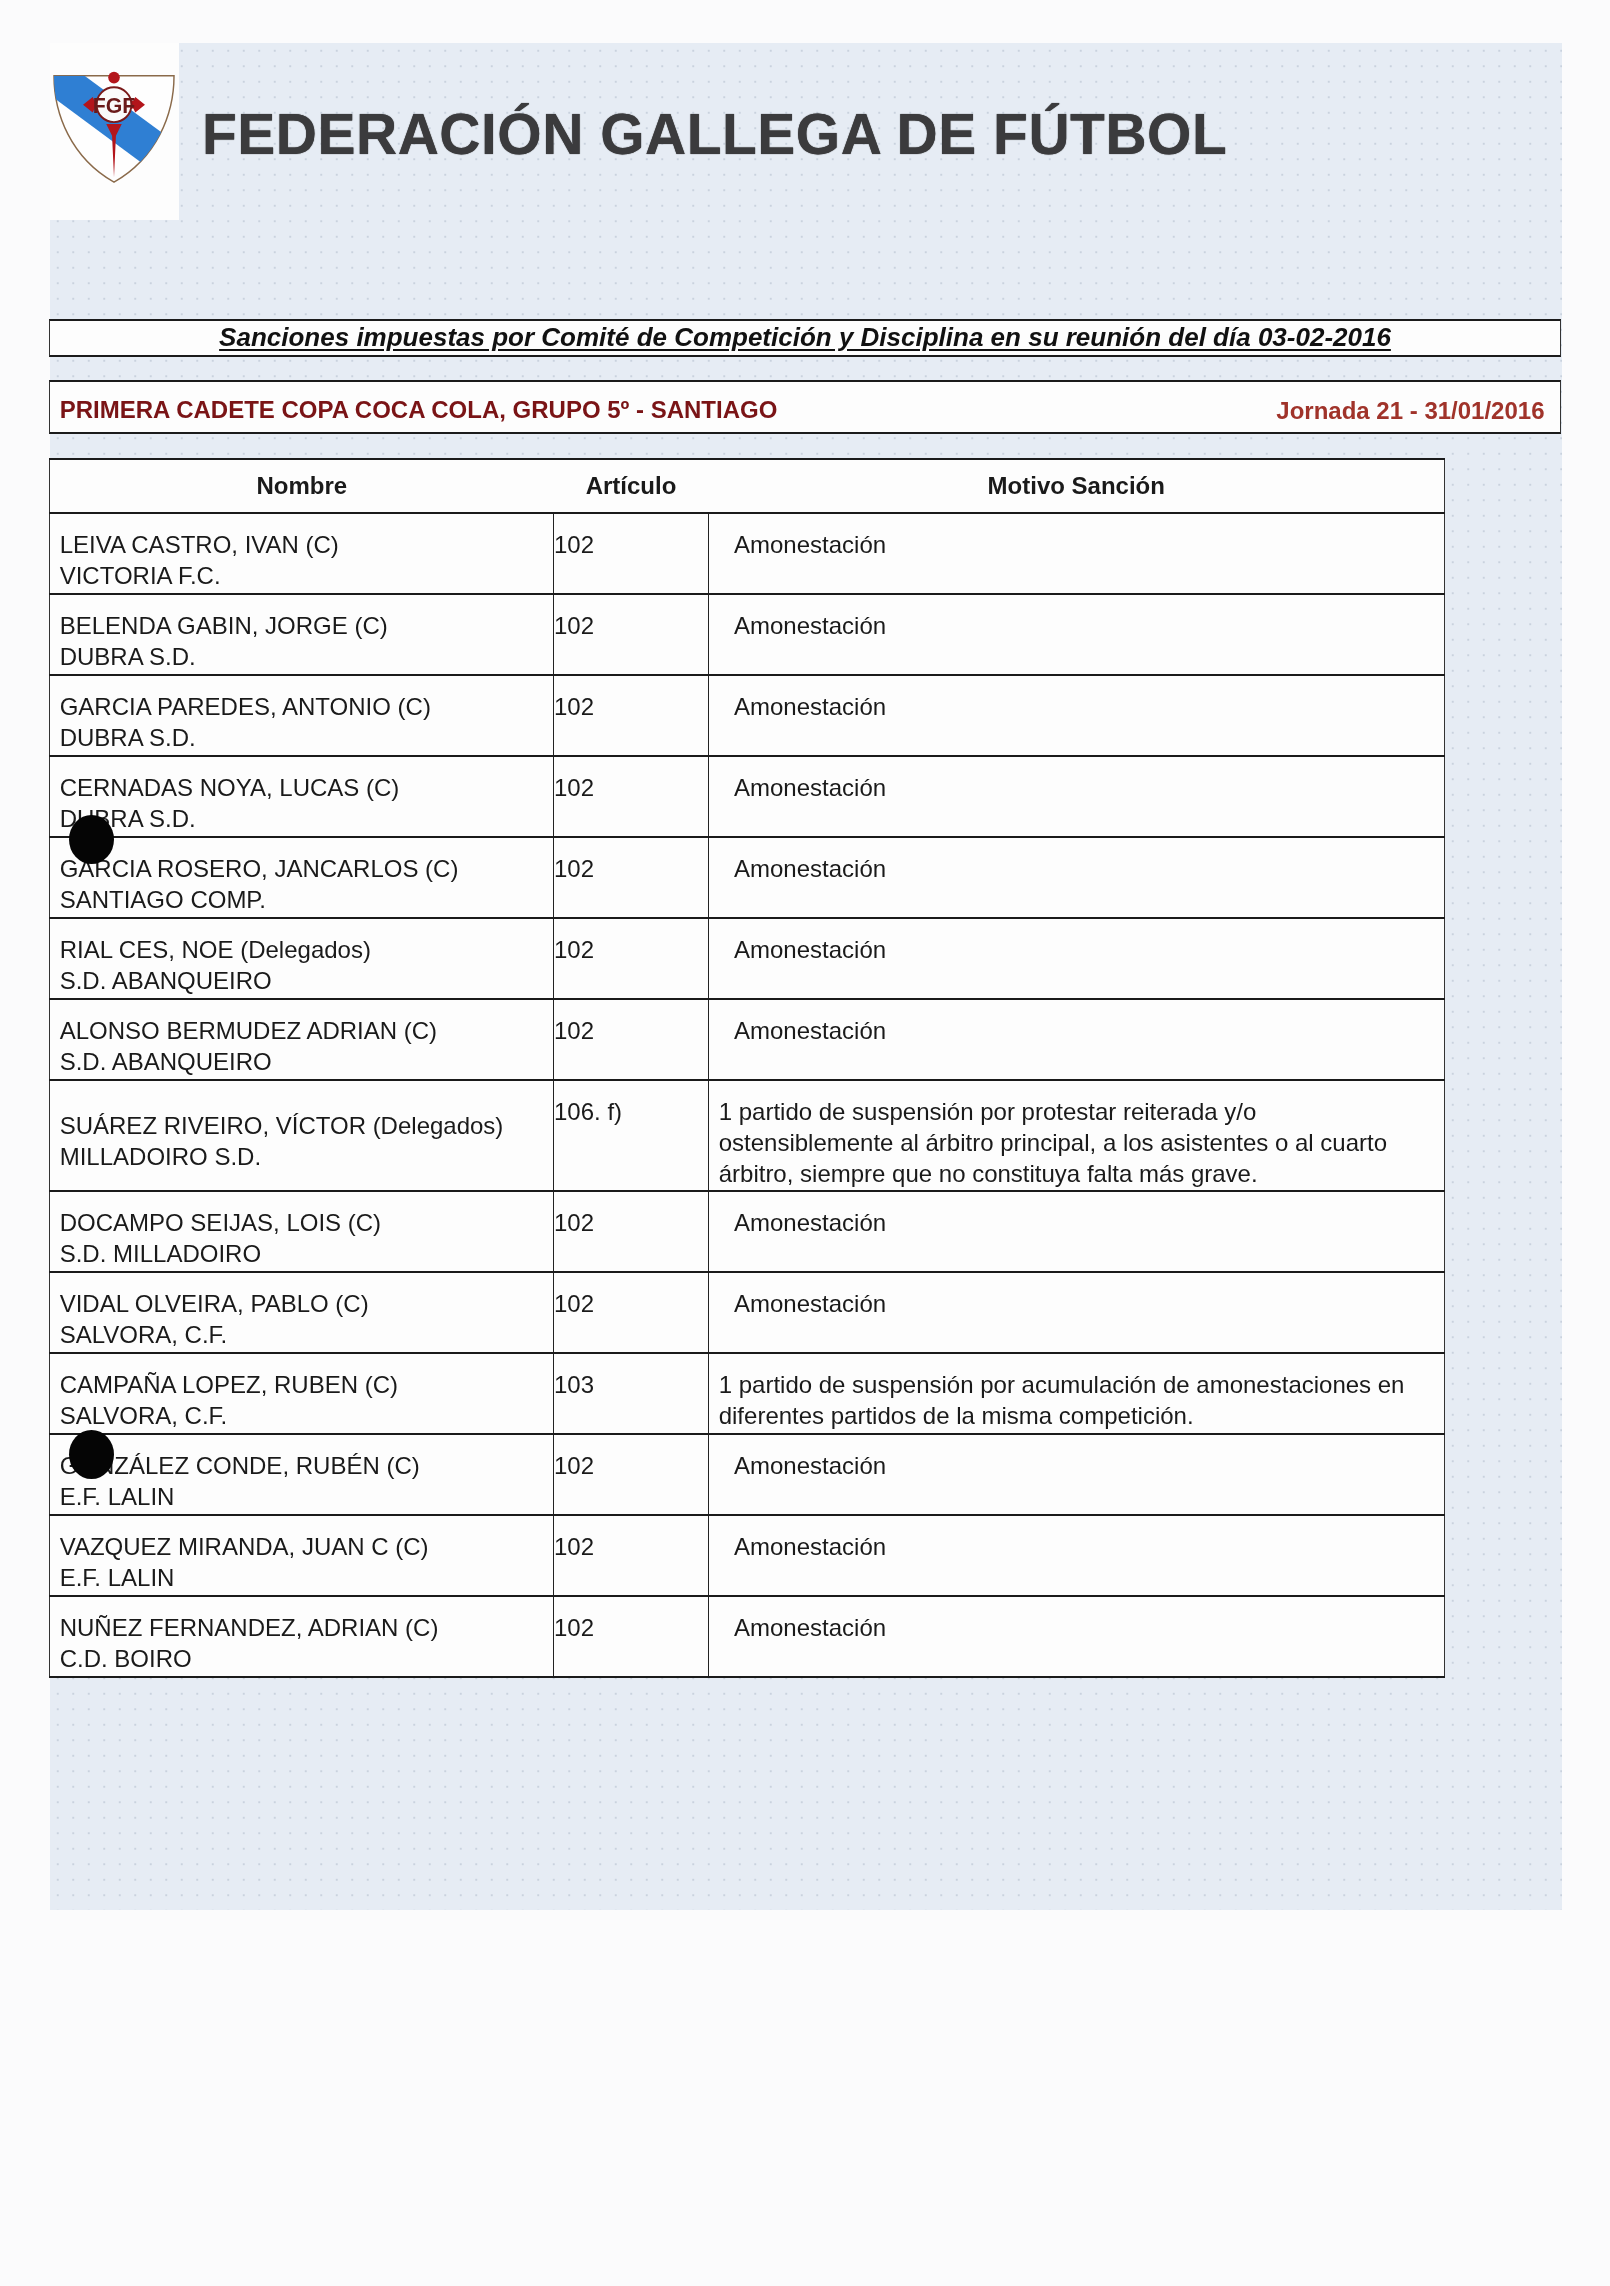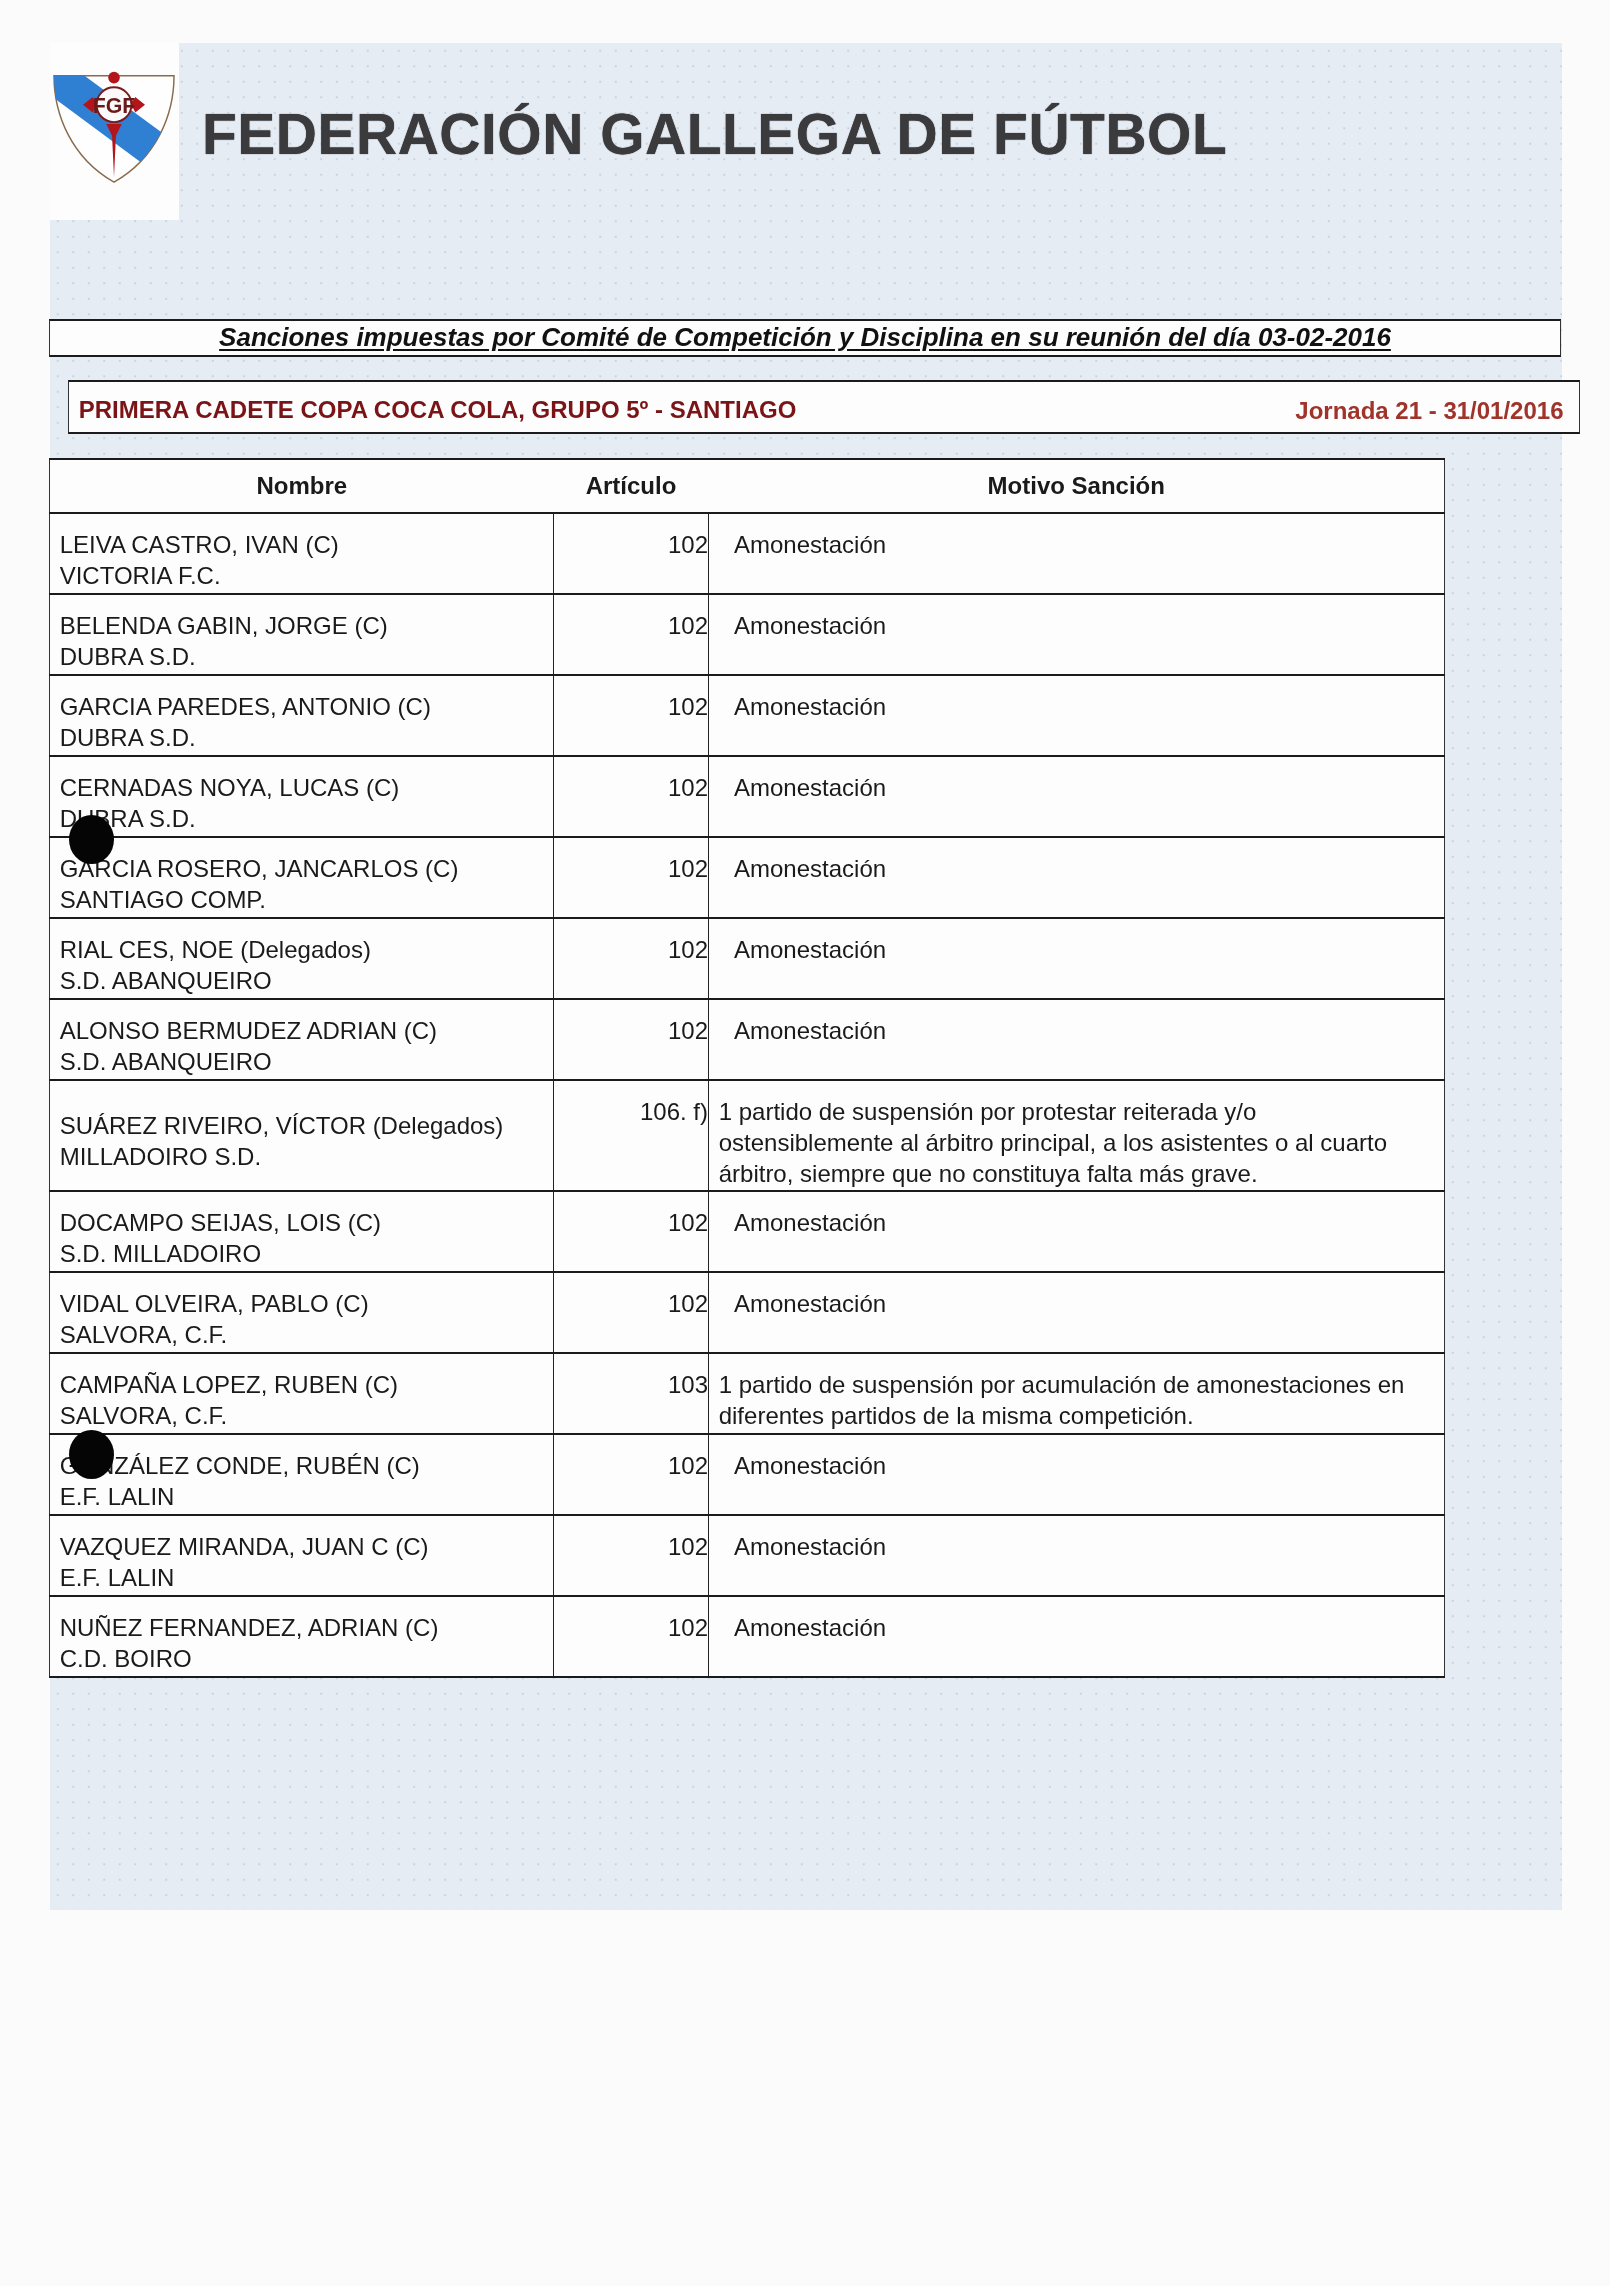--- a/index.html
+++ b/index.html
@@ -74,21 +74,20 @@
       text-decoration: underline;
       text-underline-offset: 2.9px;
       line-height: 33px;
       color: #111;
       white-space: nowrap;
       font-style: italic;
     }
     .comp-box {
       top: 380px;
       height: 54px;
-      margin-left: 19px;
     }
     .comp-name {
       position: absolute;
       left: 9.7px;
       top: 13.6px;
       font-size: 24px;
       font-weight: bold;
       color: #7a1416;
       white-space: nowrap;
     }
@@ -133,21 +132,21 @@
       width: 504px;
       border-left: 1px solid #333;
       border-right: 1.9px solid #222;
       padding: 14.6px 0 0 9.7px;
       box-sizing: border-box;
       line-height: 31px;
     }
     table.sanctions td.c-art {
       width: 155px;
       border-right: 1.9px solid #222;
-      text-align: right;
+      text-align: left;
       padding-top: 14.6px;
       box-sizing: border-box;
       line-height: 31px;
     }
     table.sanctions td.c-motivo {
       border-right: 1px solid #333;
       padding: 14.6px 19.4px 0 25px;
       box-sizing: border-box;
       line-height: 31px;
     }

